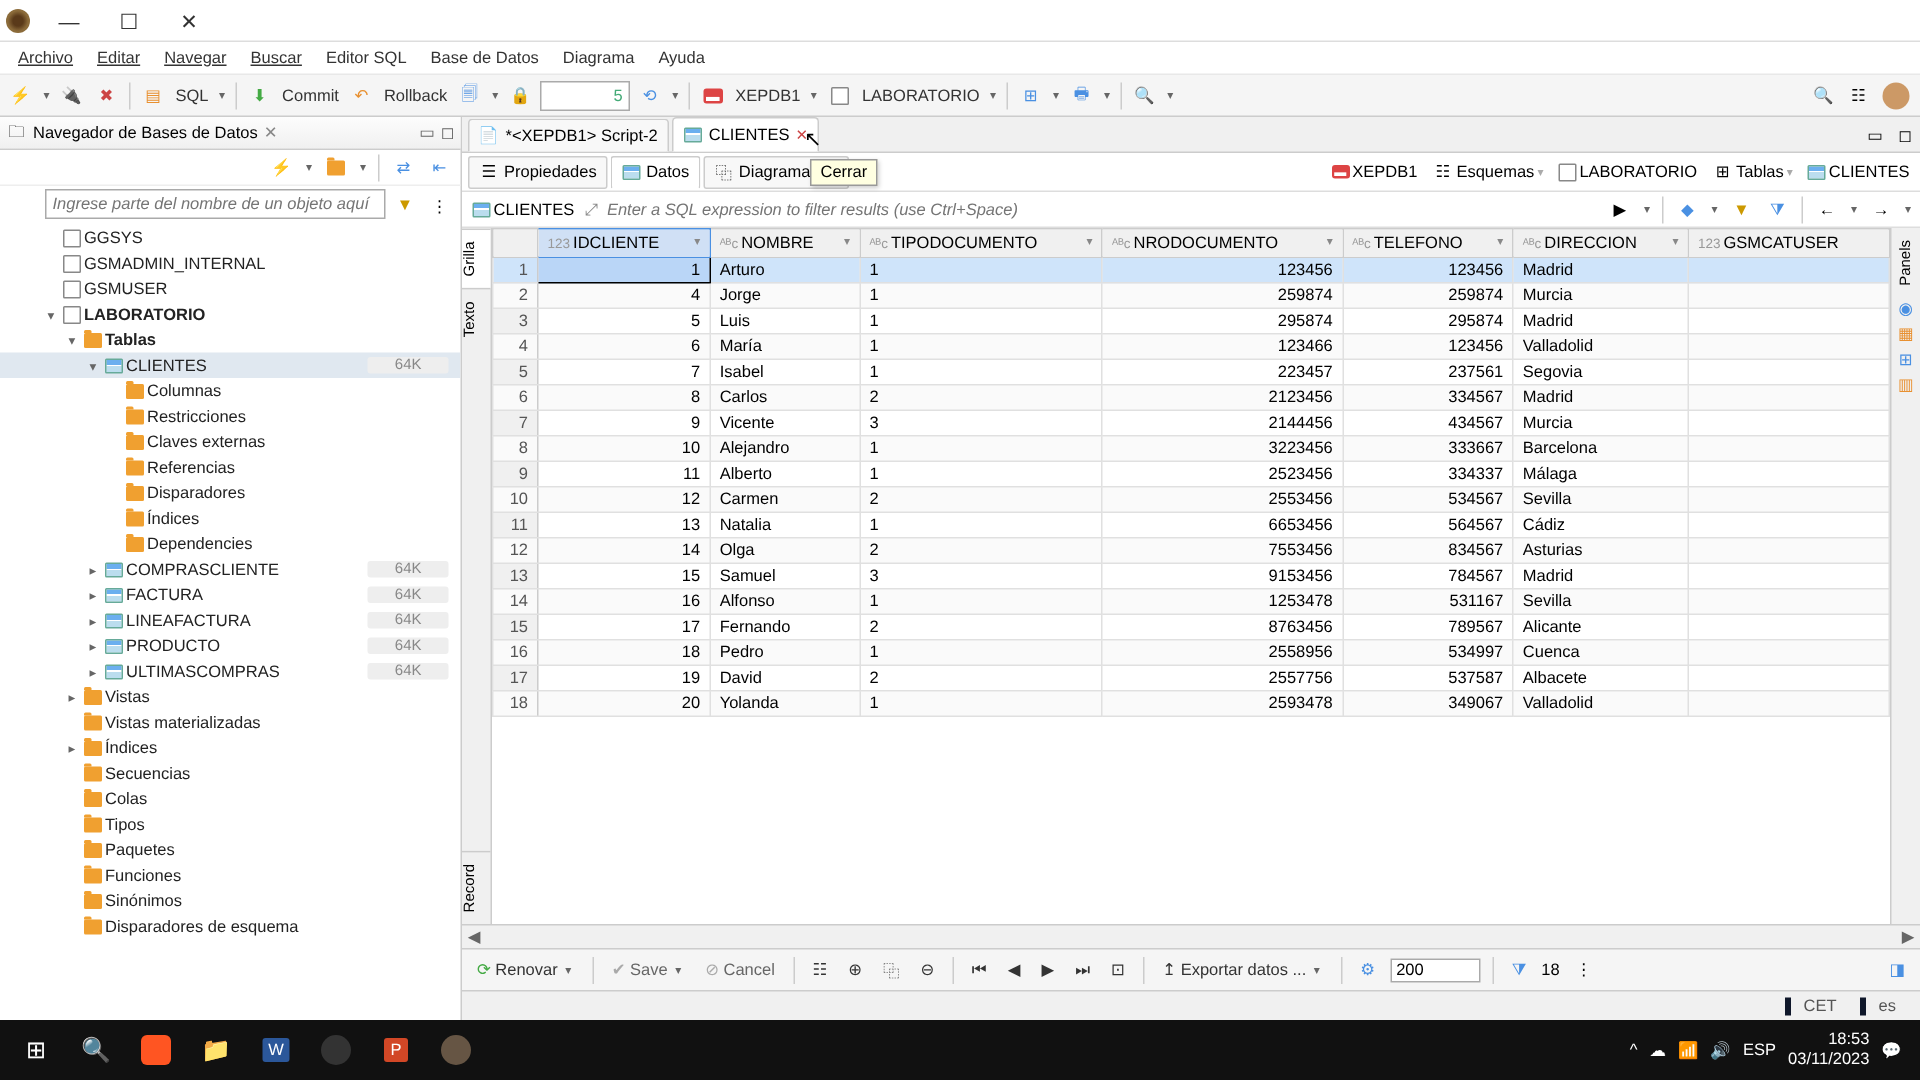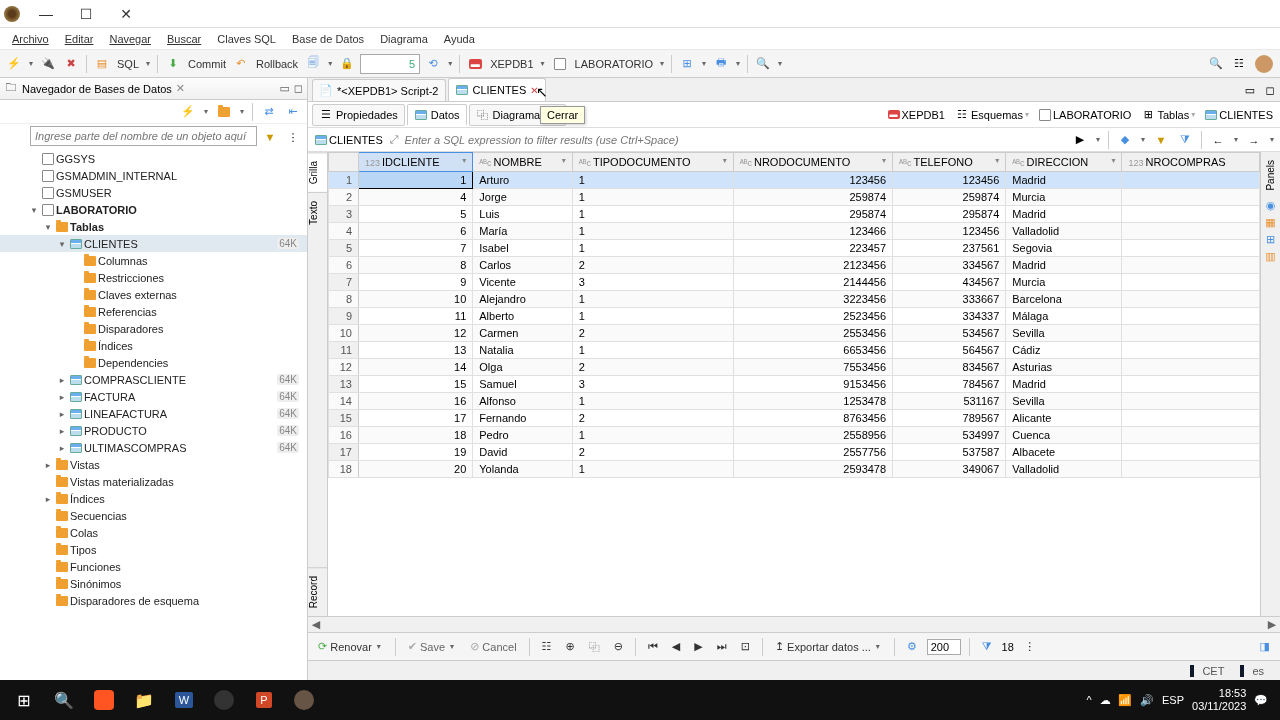--- a/index.html
+++ b/index.html
@@ -26,21 +26,21 @@
 .lp-tb { height: 24px; display: flex; justify-content: flex-end; align-items: center; padding: 0 4px; gap: 4px; border-bottom: 1px solid #eee; }
 .lp-filter { height: 24px; display: flex; padding: 2px 4px; gap: 3px; margin-left: 26px; }
 .lp-filter input { flex: 1; border: 1px solid #aaa; padding: 0 4px; font-style: italic; color: #999; }
 .tree { flex: 1; overflow-y: auto; padding: 2px 0; position: relative; }
 .tree-row { display: flex; align-items: center; height: 17px; padding-right: 8px; }
 .tree-row.sel { background: #e0e8f0; }
 .tree-ind { display: inline-block; }
 .tree-chev { width: 12px; display: inline-flex; justify-content: center; color: #666; font-size: 9px; }
 .tree-icon { width: 16px; display: inline-flex; justify-content: center; }
 .tree-label { flex: 1; color: #222; }
-.tree-badge { color: #888; font-size: 10px; background: #eee; padding: 0 2px; border-radius: 2px; }
+.tree-badge { color: #888; font-size: 10px; background: #eee; padding: 0 18px; border-radius: 2px; }
 .folder { width: 12px; height: 10px; background: #f0a030; border-radius: 1px; position: relative; }
 .folder::before { content: ''; position: absolute; top: -2px; left: 0; width: 5px; height: 2px; background: #f0a030; border-radius: 1px 1px 0 0; }
 .schema-icon { width: 12px; height: 12px; border: 1px solid #888; background: #fff; border-radius: 1px; }
 .table-icon { width: 12px; height: 10px; background: linear-gradient(#6bafef,#6bafef 3px,#fff 3px,#fff 4px,#bde 4px); border: 1px solid #6a9; border-radius: 1px; }
 .rightpanel { flex: 1; display: flex; flex-direction: column; position: relative; }
 .tabrow { height: 24px; background: #f0f0f0; display: flex; align-items: flex-end; padding-left: 4px; border-bottom: 1px solid #ccc; }
 .tab { height: 22px; background: #f8f8f8; border: 1px solid #ccc; border-bottom: none; border-radius: 3px 3px 0 0; display: flex; align-items: center; padding: 0 6px; gap: 4px; margin-right: 2px; }
 .tab.active { background: #fff; height: 23px; }
 .tab .close { color: #888; font-size: 10px; }
 .tooltip { position: absolute; background: #ffffe1; border: 1px solid #999; padding: 2px 6px; font-size: 11px; z-index: 100; box-shadow: 1px 1px 3px rgba(0,0,0,0.2); }
@@ -68,21 +68,21 @@
 .grid tr.sel td { background: #cfe4fa !important; }
 .grid tr.sel td.curcell { border: 1px solid #000; background: #bad6f7 !important; }
 .grid td.num { text-align: right; }
 .gridrightside { width: 20px; background: #f0f0f0; border-left: 1px solid #ccc; display:flex; flex-direction:column; gap:4px; padding-top:4px; align-items:center; }
 .gridrightside .panside { writing-mode: vertical-rl; transform: rotate(180deg); font-size: 10px; padding: 4px 0; }
 .hscroll { height: 16px; background: #f0f0f0; border-top: 1px solid #ccc; display: flex; align-items: center; }
 .hscroll .arr { width: 16px; text-align: center; color: #666; }
 .bottombar { height: 28px; background: #f5f5f5; border-top: 1px solid #ccc; display: flex; align-items: center; padding: 0 6px; gap: 6px; }
 .bb-btn { display: flex; align-items: center; gap: 3px; padding: 2px 4px; color: #666; }
 .bb-btn.en { color: #333; }
-.bb-input { width: 34px; border: 1px solid #aaa; padding: 1px 3px; }
+.bb-input { width: 60px; border: 1px solid #aaa; padding: 1px 3px; }
 .statusbar { height: 20px; background: #f0f0f0; border-top: 1px solid #ccc; display: flex; align-items: center; justify-content: flex-end; padding: 0 8px; gap: 8px; font-size: 10px; color: #555; }
 .statcell { border-left: 4px solid #0f172a; padding: 0 8px; }
 .taskbar { height: 40px; background: #111; display: flex; align-items: center; padding: 0 4px; }
 .taskbar .tbitem { width: 40px; height: 40px; display: flex; align-items: center; justify-content: center; color: #fff; font-size: 16px; }
 .taskbar .spacer { flex: 1; }
 .taskbar .tray { display: flex; align-items: center; gap: 8px; color: #fff; font-size: 10px; padding: 0 8px; }
 .clock { text-align: right; line-height: 1.2; }
 .cursor { position: absolute; z-index: 200; pointer-events: none; font-size: 14px; }
 </style>
 </head>
@@ -93,21 +93,21 @@
   <div class="winbtn">—</div>
   <div class="winbtn">☐</div>
   <div class="winbtn">✕</div>
 </div>
 
 <div class="menubar">
   <div class="mitem"><span class="ul">Archivo</span></div>
   <div class="mitem"><span class="ul">Editar</span></div>
   <div class="mitem"><span class="ul">Navegar</span></div>
   <div class="mitem"><span class="ul">Buscar</span></div>
-  <div class="mitem"><span>Claves SQL</span></div>
+  <div class="mitem"><span>Editor SQL</span></div>
   <div class="mitem"><span>Base de Datos</span></div>
   <div class="mitem"><span>Diagrama</span></div>
   <div class="mitem"><span>Ayuda</span></div>
 </div>
 
 <div class="toolbar">
   <div class="tb-btn">
       <span style="color:#4a90e2">⚡</span>
     </div>
   <div class="tb-drop">▾</div>
@@ -394,20 +394,28 @@
           </span>
           <span class="tree-label" style="">Colas</span>
         </div>
         <div class="tree-row">
           <span class="tree-ind" style="width:42px"></span>
           <span class="tree-chev"></span>
           <span class="tree-icon">
             <span class="folder"></span>
           </span>
           <span class="tree-label" style="">Tipos</span>
+        </div>
+        <div class="tree-row">
+          <span class="tree-ind" style="width:42px"></span>
+          <span class="tree-chev"></span>
+          <span class="tree-icon">
+            <span class="folder"></span>
+          </span>
+          <span class="tree-label" style="">Paquetes</span>
         </div>
         <div class="tree-row">
           <span class="tree-ind" style="width:42px"></span>
           <span class="tree-chev"></span>
           <span class="tree-icon">
             <span class="folder"></span>
           </span>
           <span class="tree-label" style="">Funciones</span>
         </div>
         <div class="tree-row">
@@ -522,21 +530,21 @@
         <table class="grid">
           <thead>
               <tr>
             <th style="width:30px"></th>
             <th class="sel"><span class="col-icon">123</span><span>IDCLIENTE</span><span class="col-drop">▾</span></th>
             <th><span class="col-icon">ᴬᴮᴄ</span><span>NOMBRE</span><span class="col-drop">▾</span></th>
             <th><span class="col-icon">ᴬᴮᴄ</span><span>TIPODOCUMENTO</span><span class="col-drop">▾</span></th>
             <th><span class="col-icon">ᴬᴮᴄ</span><span>NRODOCUMENTO</span><span class="col-drop">▾</span></th>
             <th><span class="col-icon">ᴬᴮᴄ</span><span>TELEFONO</span><span class="col-drop">▾</span></th>
             <th><span class="col-icon">ᴬᴮᴄ</span><span>DIRECCION</span><span class="col-drop">▾</span></th>
-            <th><span class="col-icon">123</span><span>NROCOMPRAS</span></th>
+            <th><span class="col-icon">123</span><span>GSMCATUSER</span></th>
           </tr>
             </thead>
           <tbody id="gridbody">
               <tr class="sel">
                 <td class="rownum">1</td>
                 <td class="num curcell">1</td>
                 <td>Arturo</td>
                 <td>1</td>
                 <td class="num">123456</td>
                 <td class="num">123456</td>

